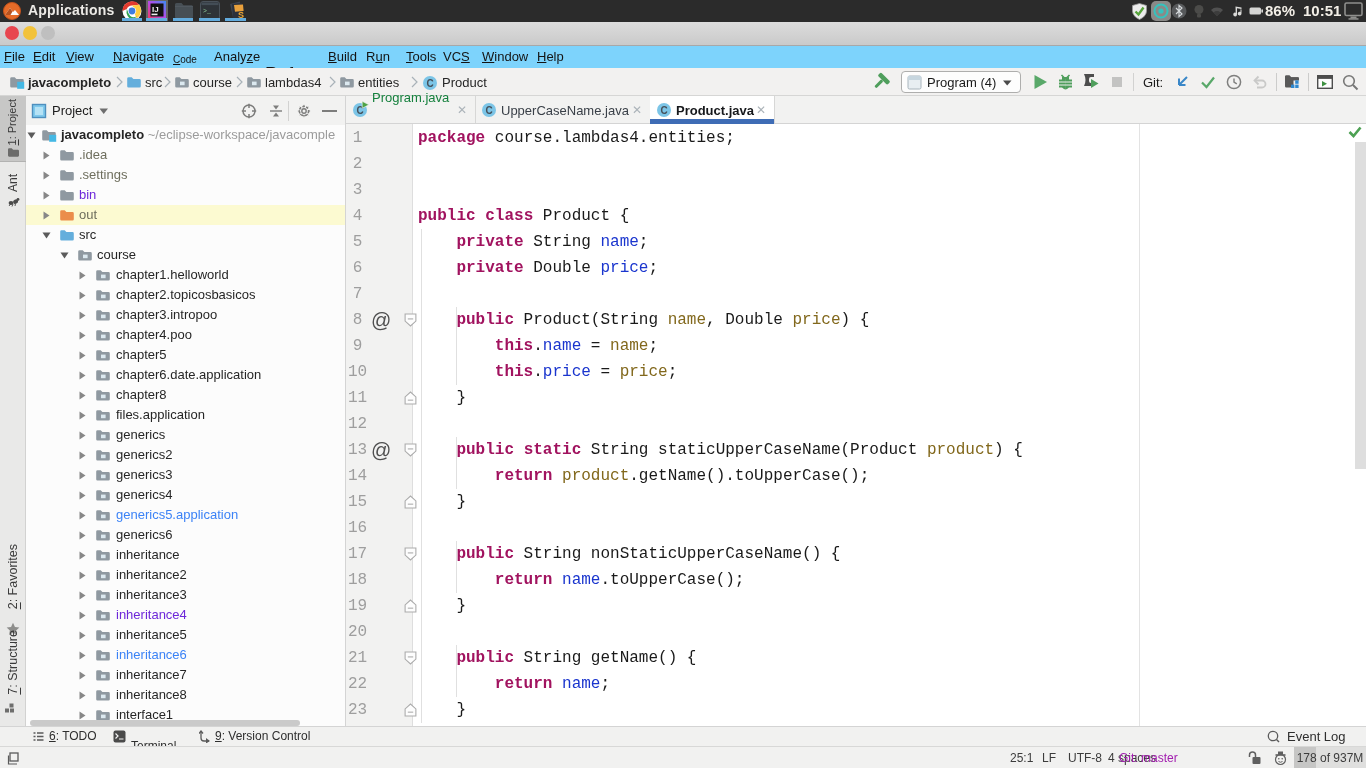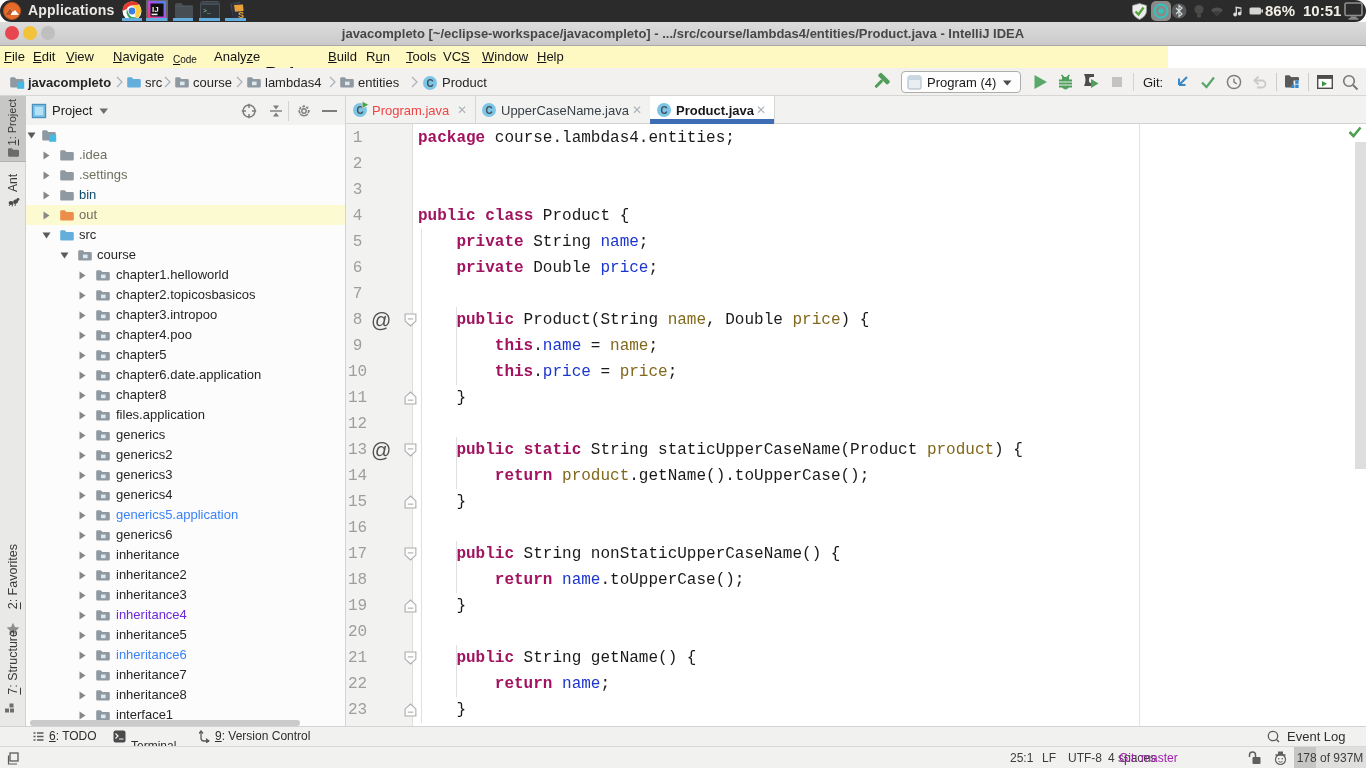--- a/index.html
+++ b/index.html
@@ -1,21 +1,21 @@
 <!DOCTYPE html>
 <html><head><meta charset="utf-8"><style>
 * { margin:0; padding:0; box-sizing:border-box; }
 html,body { width:1366px; height:768px; overflow:hidden; background:#FFF;
   font-family:"Liberation Sans",sans-serif; }
 .abs { position:absolute; }
 .u { text-decoration: underline; }
-#ubar { position:absolute; left:0; top:0; width:1366px; height:22px; background:#2B2B2B;border-radius:11px; }
+#ubar { position:absolute; left:0; top:0; width:1366px; height:22px; background:#2B2B2B; }
 #tbar { position:absolute; left:0; top:22px; width:1366px; height:24px;
   background:linear-gradient(#DCDCDC,#CACACA); border-bottom:1px solid #A8A8A8; }
-#menubar { position:absolute; left:0; top:46px; width:1168px; height:22px; background:#fef9c3; }
+#menubar { position:absolute; left:0; top:46px; width:1366px; height:22px; background:#7dd3fc; }
 #navbar { position:absolute; left:0; top:68px; width:1366px; height:28px; background:#F2F1F0; border-bottom:1px solid #D6D6D5; }
 #stripe { position:absolute; left:0; top:96px; width:26px; height:630px; background:#E9E9E8; border-right:1px solid #D2D2D1; }
 #proj { position:absolute; left:26px; top:96px; width:320px; height:630px; background:#FCFCFC; border-right:1px solid #D4D4D4; }
 #projhead { position:absolute; left:0; top:0; width:319px; height:29px; background:#F2F2F1; }
 #tabbar { position:absolute; left:346px; top:96px; width:1020px; height:28px; background:#F2F2F1; border-bottom:1px solid #D4D4D4; }
 #gutter { position:absolute; left:346px; top:124px; width:67px; height:602px; background:#F2F2F1; border-right:1px solid #DEDEDE; }
 #twbar { position:absolute; left:0; top:726px; width:1366px; height:20px; background:#F1F1F0; border-top:1px solid #D4D4D4; }
 #sbar { position:absolute; left:0; top:746px; width:1366px; height:22px; background:#F1F1F0; border-top:1px solid #D8D8D7; }
 .mono { font-family:"Liberation Mono",monospace; font-size:16px; line-height:26px; white-space:pre; }
 .trow { position:absolute; height:20px; line-height:20px; font-size:13px; color:#262626; white-space:nowrap; }
@@ -109,21 +109,20 @@
 <svg class="abs" style="left:1344px;top:2px" width="19" height="18" viewBox="0 0 19 18">
 <rect x="1" y="1" width="17" height="12.5" rx="1.5" fill="#2B2B2B" stroke="#8F8F8D" stroke-width="1.6"></rect>
 <rect x="6.5" y="14.5" width="6" height="2" fill="#8F8F8D"></rect>
       <rect x="4.5" y="16.2" width="10" height="1.5" fill="#8F8F8D"></rect>
 </svg>
 </div>
 <div id="tbar">
 <div class="abs" style="left:5px;top:4px;width:14px;height:14px;border-radius:7px;background:#E8464F"></div>
 <div class="abs" style="left:22.5px;top:4px;width:14px;height:14px;border-radius:7px;background:#F2C239"></div>
 <div class="abs" style="left:40.5px;top:4px;width:14px;height:14px;border-radius:7px;background:#BFBFBF"></div>
-<div class="abs" style="left:0;top:4px;width:1366px;text-align:center;font-size:13px;font-weight:bold;color:#474747">javacompleto [~/eclipse-workspace/javacompleto] - .../src/course/lambdas4/entities/Product.java - IntelliJ IDEA</div>
 </div>
 <div id="menubar">
 <div class="abs" style="left:4px;top:3px;height:16px;line-height:16px;font-size:13px;color:#141414"><span class="u">F</span>ile</div>
 <div class="abs" style="left:33px;top:3px;height:16px;line-height:16px;font-size:13px;color:#141414"><span class="u">E</span>dit</div>
 <div class="abs" style="left:66px;top:3px;height:16px;line-height:16px;font-size:13px;color:#141414"><span class="u">V</span>iew</div>
 <div class="abs" style="left:113px;top:3px;height:16px;line-height:16px;font-size:13px;color:#141414"><span class="u">N</span>avigate</div>
 <div class="abs" style="left:173px;top:6px;height:16px;line-height:16px;font-size:10px;color:#141414"><span class="u">C</span>ode</div>
 <div class="abs" style="left:214px;top:3px;height:16px;line-height:16px;font-size:13px;color:#141414">Analy<span class="u">z</span>e</div>
 <div class="abs" style="left:265px;top:20px;height:16px;line-height:16px;font-size:18px;color:#141414"><span class="u">R</span>efactor</div>
 <div class="abs" style="left:328px;top:3px;height:16px;line-height:16px;font-size:13px;color:#141414"><span class="u">B</span>uild</div>
@@ -321,20 +320,21 @@
       <svg width="9" height="9" viewBox="0 0 9 9" style="display:block">
         <path d="M0.5 1.5 L8.5 1.5 L4.5 7.5 z" fill="#5B5B5B"></path>
       </svg>
     </div>
 <div class="abs" style="left:15px;top:31px">
       <svg width="16" height="16" viewBox="0 0 16 16" style="display:block">
         <path d="M1.2 4.6 q0-1.4 1.4-1.4 h3.1 l1.7 1.9 h6.1 q1.3 0 1.3 1.3 v5.8 q0 1.3-1.3 1.3 H2.5 q-1.3 0-1.3-1.3 z" fill="#8F99A1"></path>
         <rect x="8.2" y="7.8" width="7" height="7" fill="#45B8E4"></rect>
       </svg>
     </div>
+<div class="trow" style="left:35px;top:29px;color:#262626;font-weight:bold">javacompleto <span style="font-weight:normal;color:#9B9B9B">~/eclipse-workspace/javacomple</span></div>
 <div class="abs" style="left:16px;top:55px">
       <svg width="9" height="9" viewBox="0 0 9 9" style="display:block">
         <path d="M1.5 0.5 L7.5 4.5 L1.5 8.5 z" fill="#878787"></path>
       </svg>
     </div>
 <div class="abs" style="left:33px;top:51px">
       <svg width="16" height="16" viewBox="0 0 16 16" style="display:block">
         <path d="M1.2 4.6 q0-1.4 1.4-1.4 h3.1 l1.7 1.9 h6.1 q1.3 0 1.3 1.3 v5.8 q0 1.3-1.3 1.3 H2.5 q-1.3 0-1.3-1.3 z" fill="#8F99A1"></path>
       </svg>
     </div>
@@ -353,21 +353,21 @@
 <div class="abs" style="left:16px;top:95px">
       <svg width="9" height="9" viewBox="0 0 9 9" style="display:block">
         <path d="M1.5 0.5 L7.5 4.5 L1.5 8.5 z" fill="#878787"></path>
       </svg>
     </div>
 <div class="abs" style="left:33px;top:91px">
       <svg width="16" height="16" viewBox="0 0 16 16" style="display:block">
         <path d="M1.2 4.6 q0-1.4 1.4-1.4 h3.1 l1.7 1.9 h6.1 q1.3 0 1.3 1.3 v5.8 q0 1.3-1.3 1.3 H2.5 q-1.3 0-1.3-1.3 z" fill="#8F99A1"></path>
       </svg>
     </div>
-<div class="trow" style="left:53px;top:89px;color:#0c4a6e;font-weight:normal">bin</div>
+<div class="trow" style="left:53px;top:89px;color:#6d28d9;font-weight:normal">bin</div>
 <div class="abs" style="left:0;top:109px;width:319px;height:20px;background:#FCFAD1"></div>
 <div class="abs" style="left:16px;top:115px">
       <svg width="9" height="9" viewBox="0 0 9 9" style="display:block">
         <path d="M1.5 0.5 L7.5 4.5 L1.5 8.5 z" fill="#878787"></path>
       </svg>
     </div>
 <div class="abs" style="left:33px;top:111px">
       <svg width="16" height="16" viewBox="0 0 16 16" style="display:block">
         <path d="M1.2 4.6 q0-1.4 1.4-1.4 h3.1 l1.7 1.9 h6.1 q1.3 0 1.3 1.3 v5.8 q0 1.3-1.3 1.3 H2.5 q-1.3 0-1.3-1.3 z" fill="#EB8D4B"></path>
       </svg>
@@ -676,21 +676,21 @@
 </div>
 <div id="tabbar"></div>
 <div class="abs" style="left:475px;top:96px;width:1px;height:27px;background:#D7D7D6"></div>
 <div class="abs" style="left:352px;top:101px">
     <svg width="17" height="17" viewBox="0 0 17 17" style="display:block">
       <circle cx="8" cy="9" r="7" fill="#7CC5E7"></circle>
       <text x="8" y="12.6" font-family="Liberation Sans" font-size="10" font-weight="bold" fill="#46505A" text-anchor="middle">C</text>
       <path d="M10.2 0.3 L16.8 3.8 L10.2 7.3 z" fill="#4DA345" stroke="#F2F2F1" stroke-width="0.6"></path>
     </svg>
   </div>
-<div class="abs" style="left:372px;top:103px;font-size:13px;font-weight:400;color:#ef4444">Program.java</div>
+<div class="abs" style="left:372px;top:90px;font-size:13px;font-weight:400;color:#15803d">Program.java</div>
 <div class="abs" style="left:457px;top:103px;font-size:12px;color:#ABB3B9">✕</div>
 <div class="abs" style="left:650px;top:96px;width:1px;height:27px;background:#D7D7D6"></div>
 <div class="abs" style="left:481px;top:101px">
     <svg width="17" height="17" viewBox="0 0 17 17" style="display:block">
       <circle cx="8" cy="9" r="7" fill="#7CC5E7"></circle>
       <text x="8" y="12.6" font-family="Liberation Sans" font-size="10" font-weight="bold" fill="#46505A" text-anchor="middle">C</text>
     </svg>
   </div>
 <div class="abs" style="left:501px;top:103px;font-size:13px;font-weight:400;color:#3A4048">UpperCaseName.java</div>
 <div class="abs" style="left:632px;top:103px;font-size:12px;color:#ABB3B9">✕</div>

